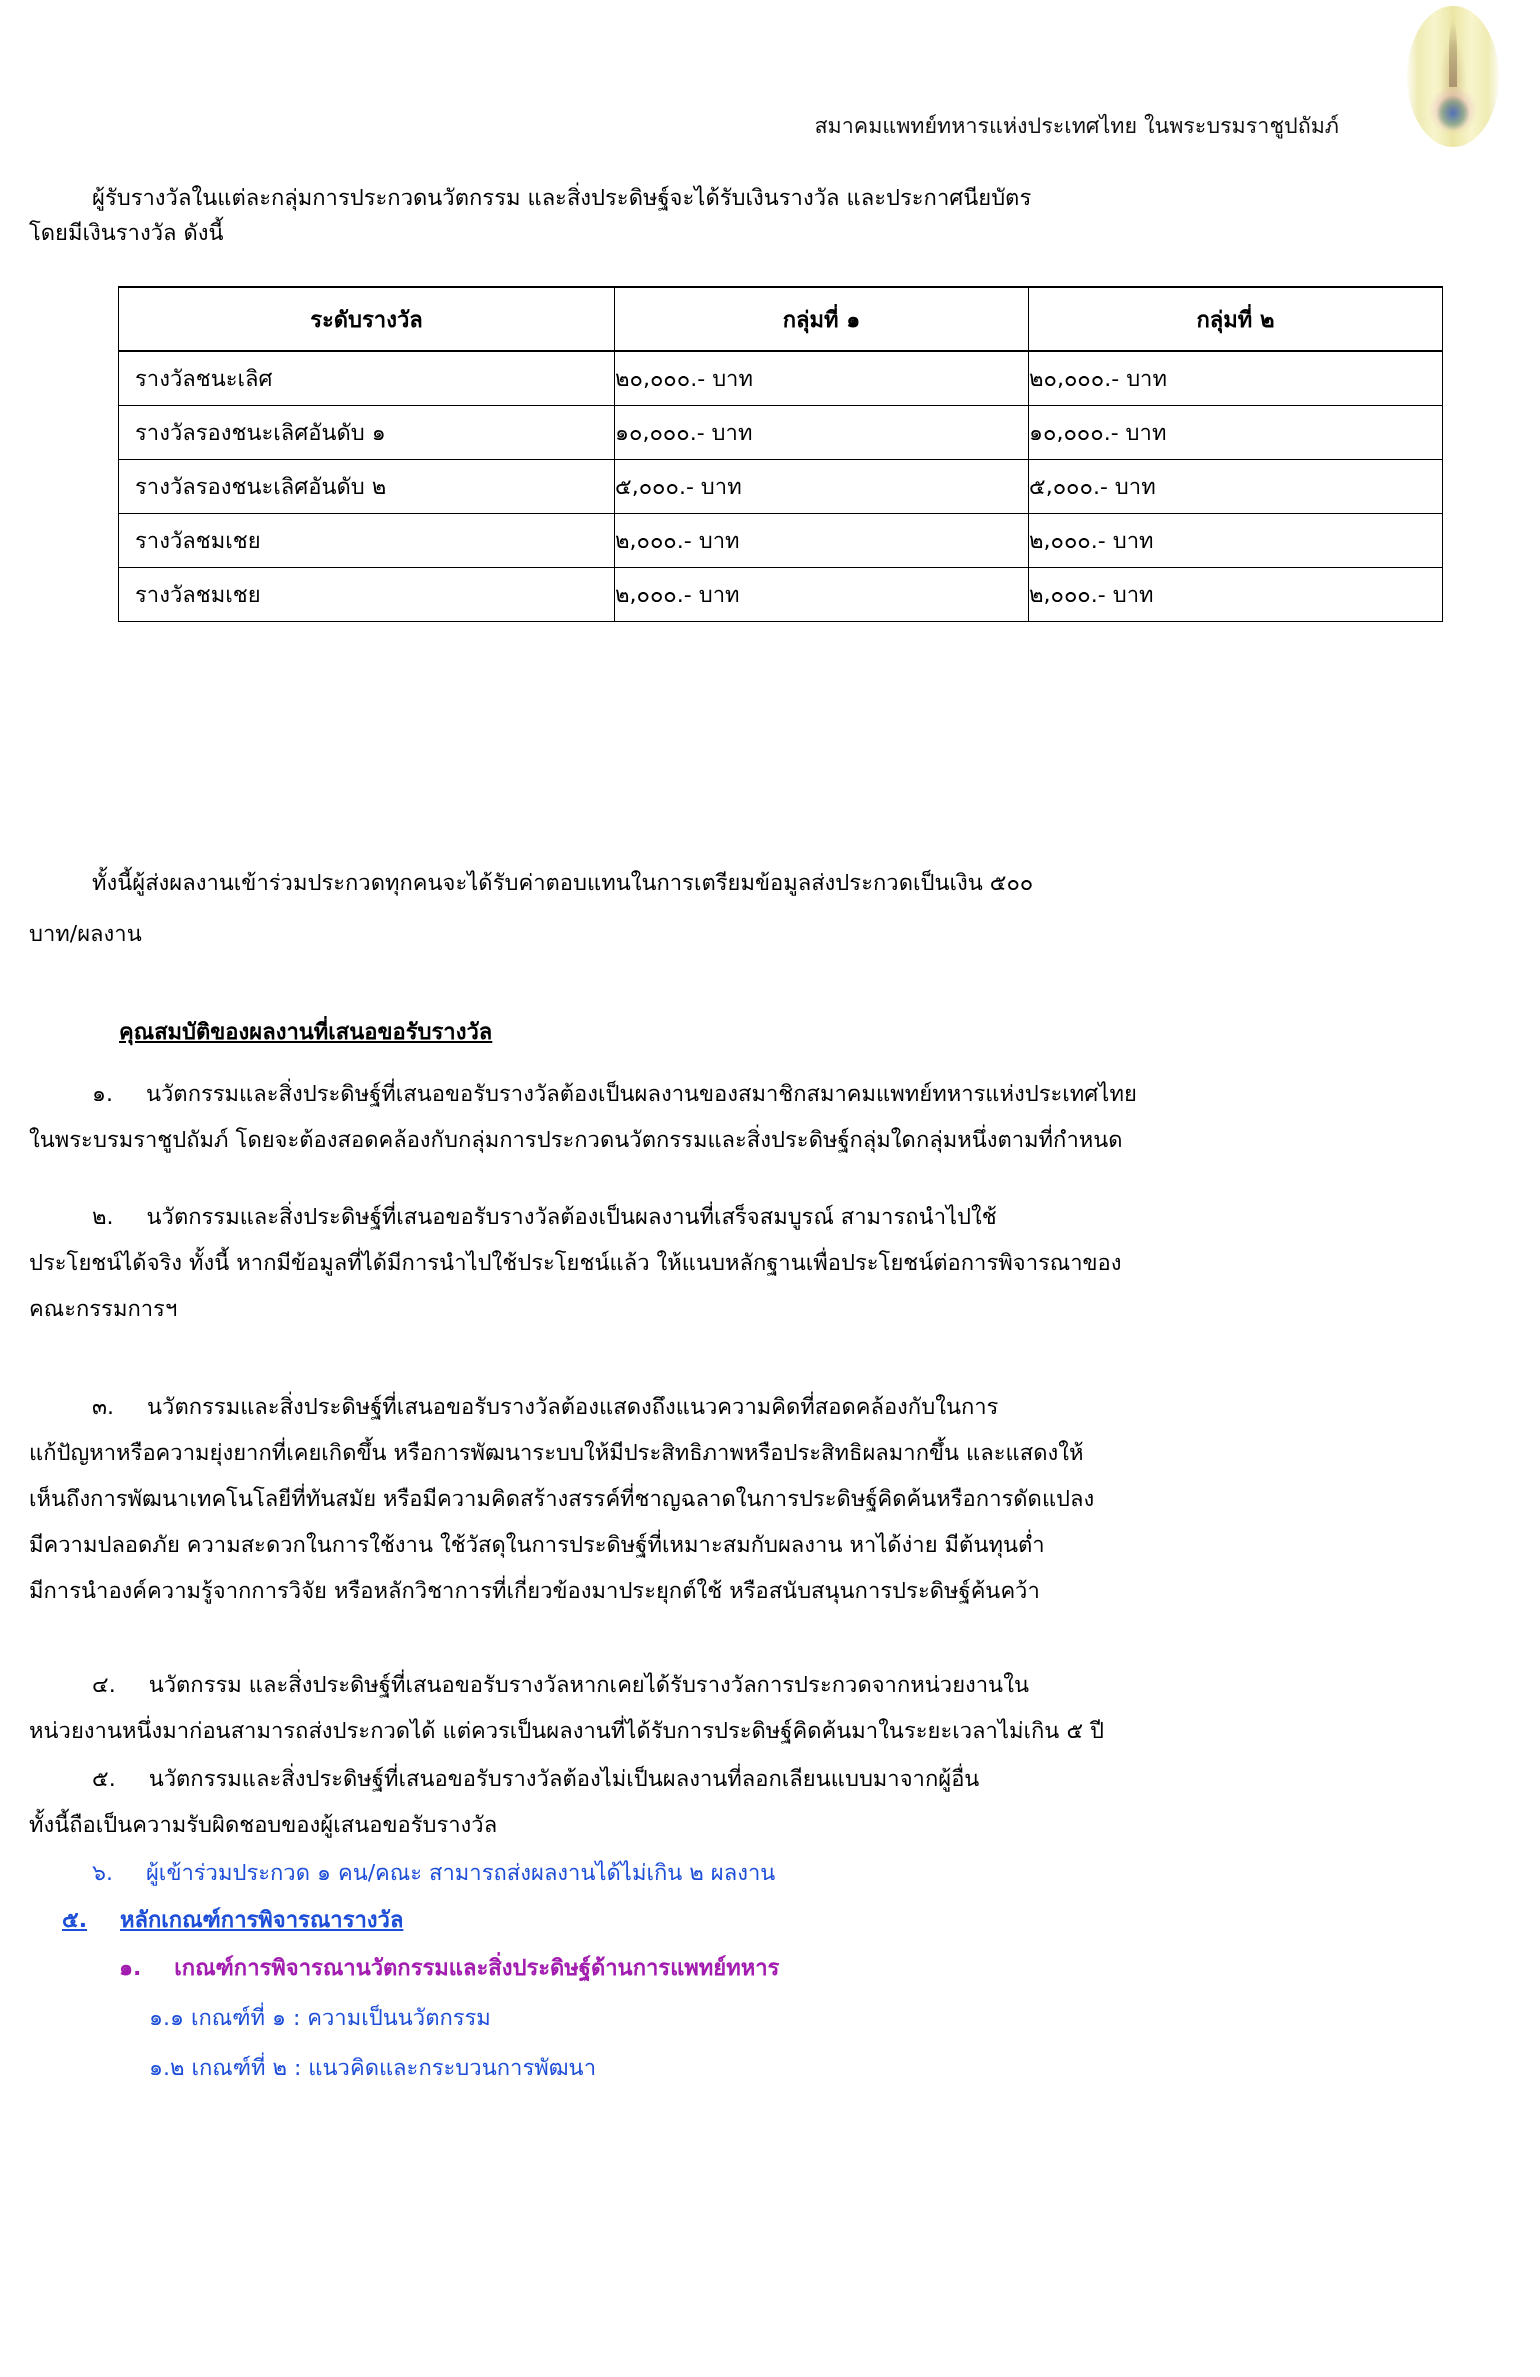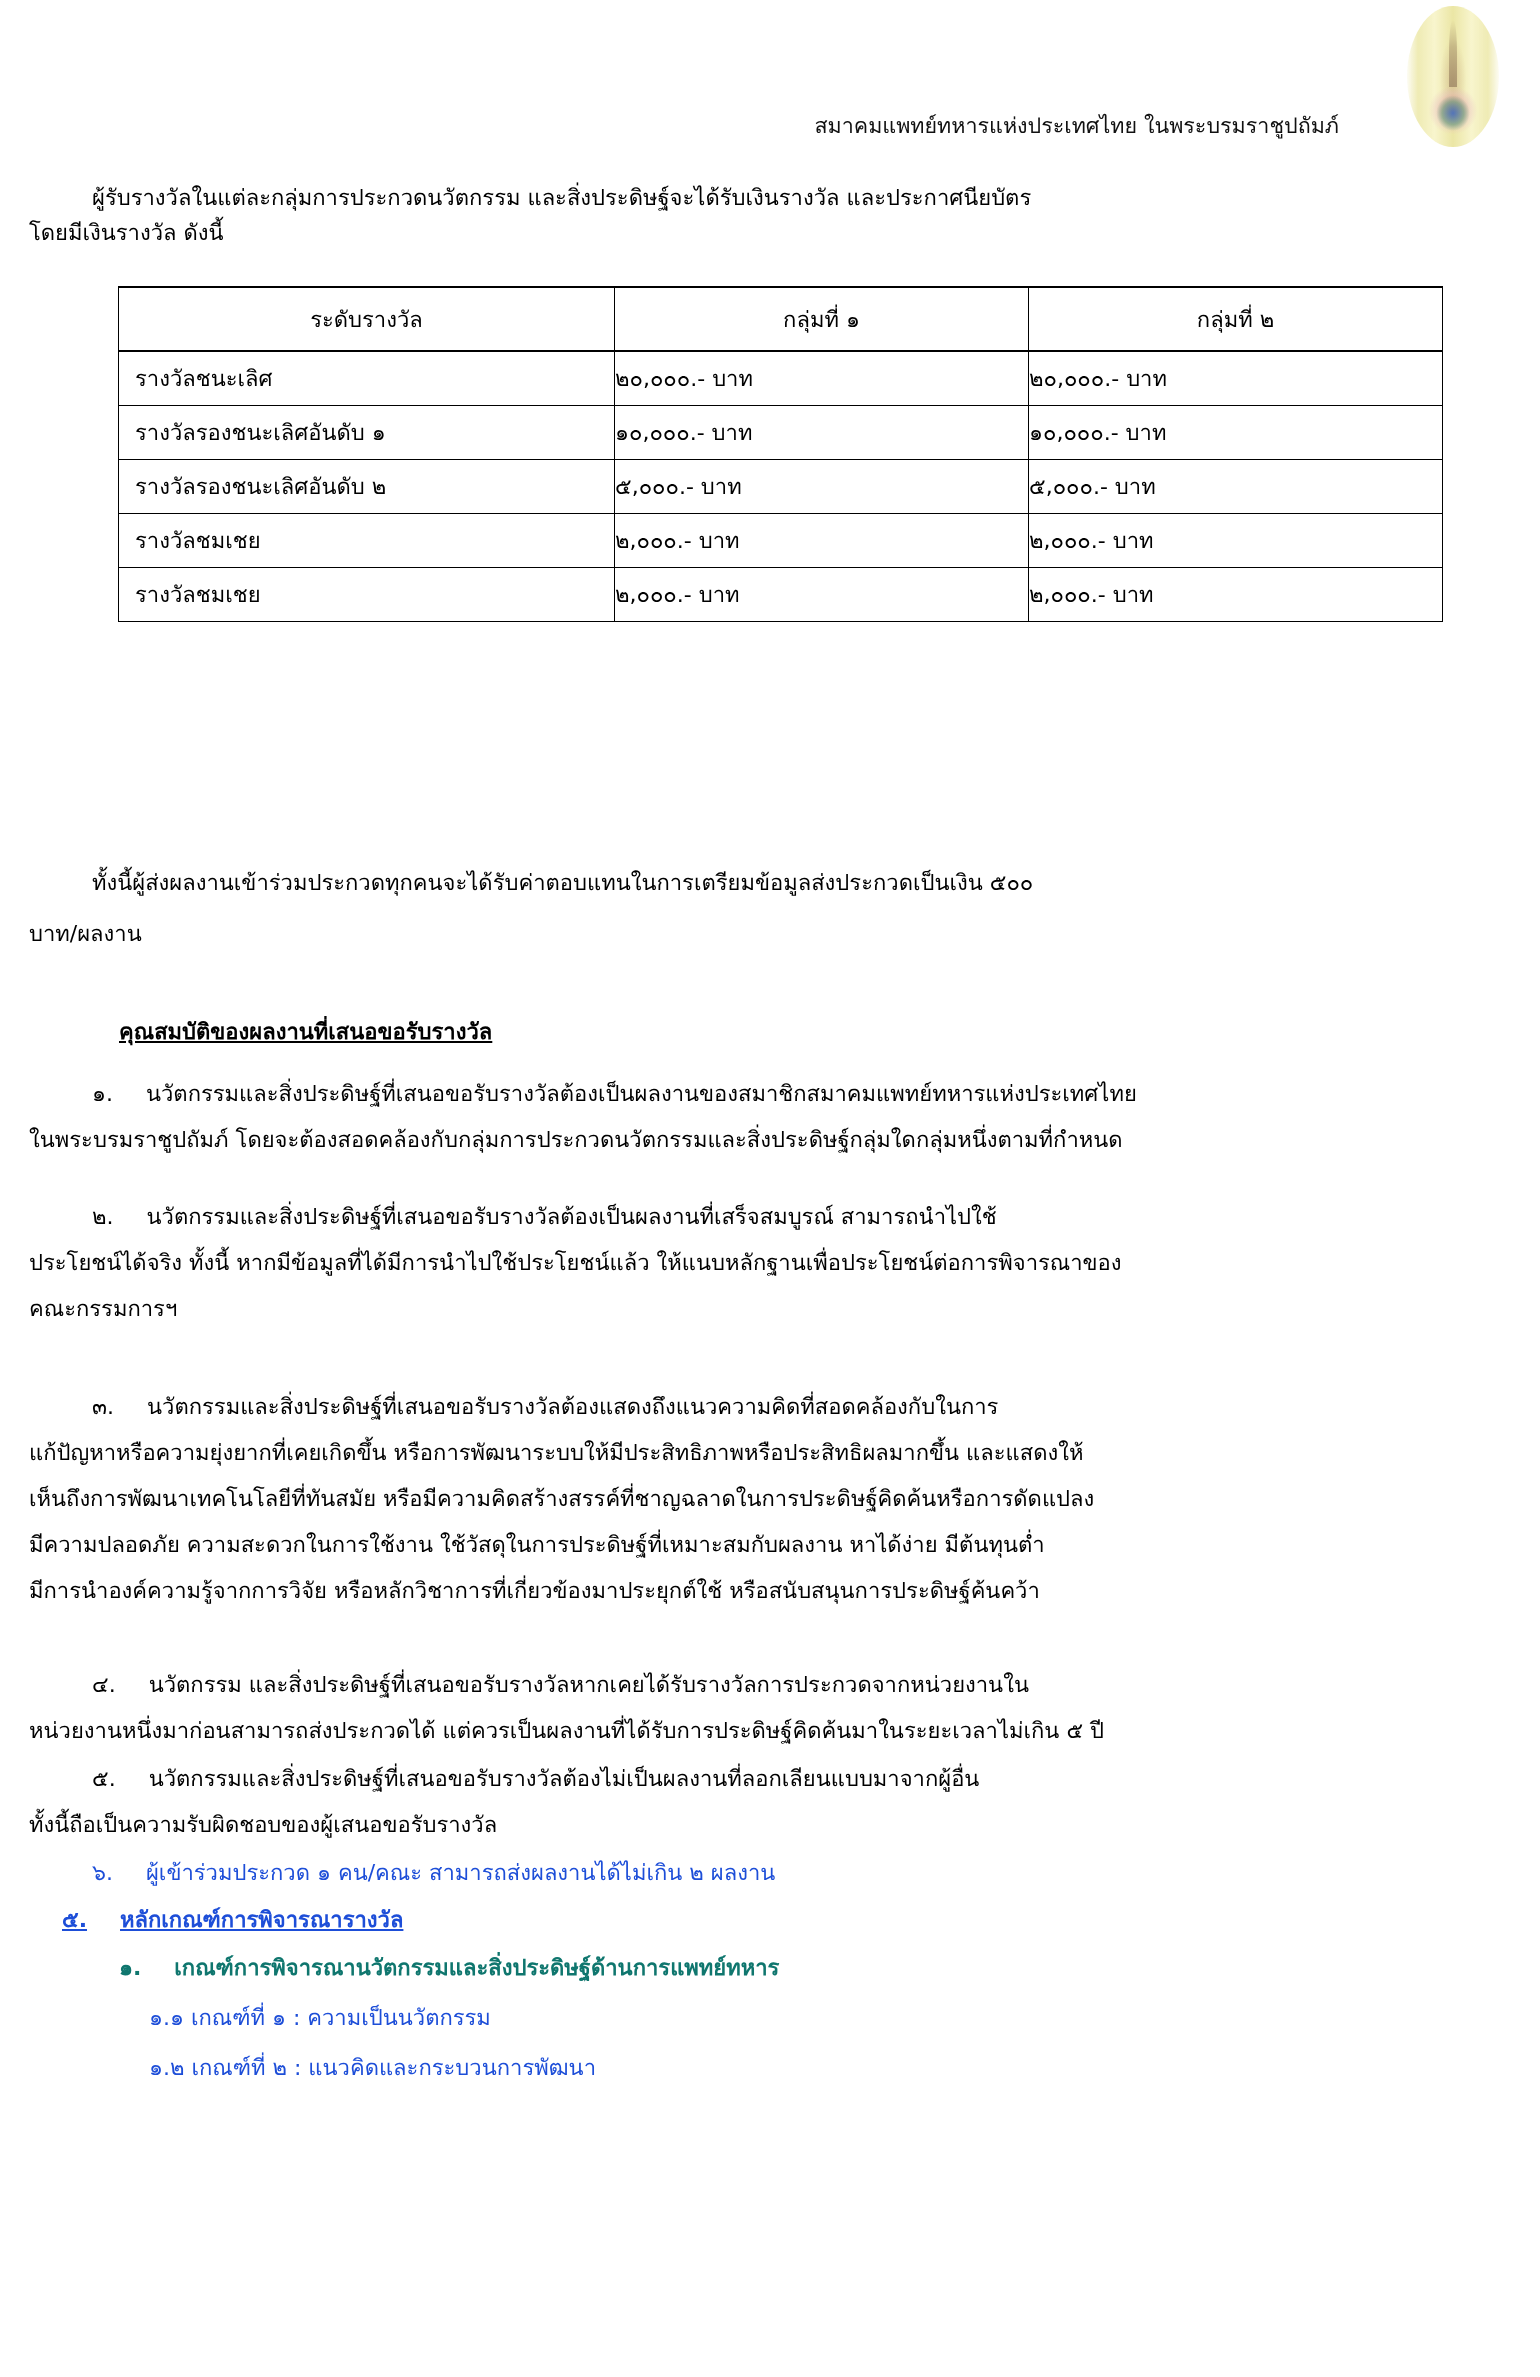--- a/index.html
+++ b/index.html
@@ -93,21 +93,21 @@
     font-weight: bold;
     text-decoration: underline;
     color: #000;
     white-space: nowrap;
   }
   .subheading {
     position: absolute;
     font-size: 22px;
     line-height: 32px;
     font-weight: bold;
-    color: #0f766e;
+    color: #a21caf;
     white-space: nowrap;
   }
   .listline {
     position: absolute;
     font-size: 22px;
     line-height: 32px;
     color: #1d4ed8;
     white-space: nowrap;
   }
 
@@ -127,21 +127,21 @@
     vertical-align: middle;
     font-weight: normal;
   }
   .prize-table .c-label { width: 495px; }
   .prize-table .c-g1 { width: 413px; }
   .prize-table .c-g2 { width: 413px; }
 
   .prize-table thead th {
     height: 62px;
     text-align: center;
-    font-weight: normal;
+    font-weight: bold;
     font-size: 22px;
     border-bottom-width: 2.2px;
     border-top-width: 2.2px;
   }
   .prize-table tbody td {
     height: 53px;
   }
   .prize-table tbody td.lbl {
     text-align: left;
     padding-left: 16px;

